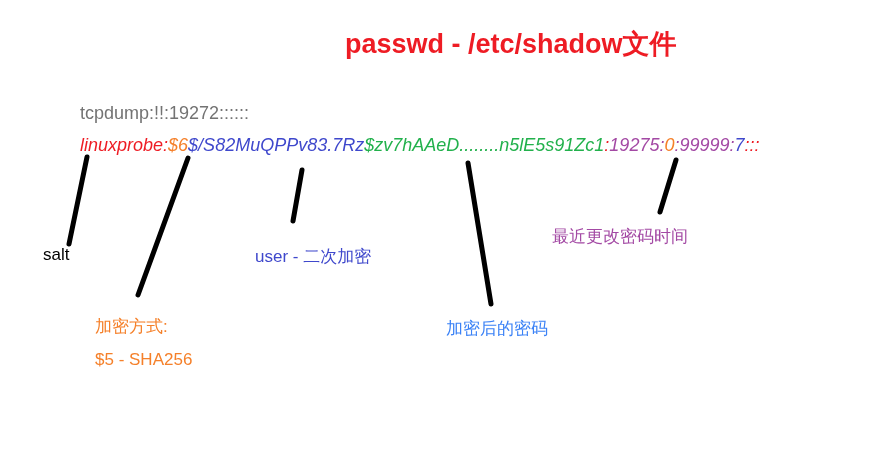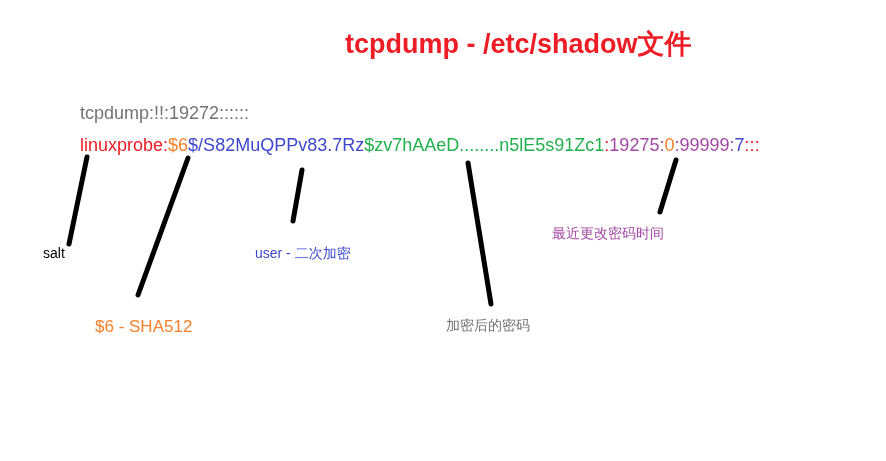--- a/index.html
+++ b/index.html
@@ -1,38 +1,38 @@
 <!DOCTYPE html>
 <html><head>
 <meta charset="utf-8">
 <style>
   html, body { margin:0; padding:0; background:#ffffff; }
   body { width:886px; height:461px; position:relative; overflow:hidden;
          font-family:"Liberation Sans","DejaVu Sans",sans-serif; }
   .abs { position:absolute; white-space:nowrap; }
   #title { left:345px; top:26px; font-size:27px; font-weight:bold; color:#ee1c24; }
   #line1 { left:80px; top:103px; font-size:18px; color:#737373; }
-  #line2 { left:80px; top:135px; font-size:18px; }
+  #line2 { left:80px; top:135px; font-size:18px;font-style:italic; }
   .c-red { color:#ee1c24; }
   .c-orange { color:#f5802a; }
   .c-blue { color:#3f48cc; }
   .c-green { color:#22b14c; }
   .c-purple { color:#a349a4; }
-  .lbl { font-size:14px;text-align:right; }
+  .lbl { font-size:17px;text-align:right; }
   #lbl-user { left:43px; top:245px; color:#000000; }
   #lbl-salt { left:255px; top:245px; color:#3f48cc; }
   #lbl-chg { left:552px; top:225px; color:#a349a4; }
-  #lbl-enc { left:446px; top:317px; color:#737373; }
+  #lbl-enc { left:446px; top:317px; color:#3b82f6; }
   #methods { left:95px; top:310px; color:#f5802a; font-size:17px; line-height:33px; }
   svg#lines { position:absolute; left:0; top:0; }
 </style>
 </head>
 <body>
 
-<div id="title" class="abs">tcpdump - /etc/shadow文件</div>
+<div id="title" class="abs">passwd - /etc/shadow文件</div>
 
 <div id="line1" class="abs">tcpdump:!!:19272::::::</div>
 
 <div id="line2" class="abs"><span class="c-red">linuxprobe</span><span class="c-red">:</span><span class="c-orange">$6</span><span class="c-blue">$/S82MuQPPv83.7Rz</span><span class="c-green">$zv7hAAeD........n5lE5s91Zc1</span><span class="c-red">:</span><span class="c-purple">19275</span><span class="c-purple">:</span><span class="c-orange">0</span><span class="c-purple">:</span><span class="c-purple">99999</span><span class="c-purple">:</span><span class="c-blue">7</span><span class="c-red">:::</span></div>
 
 <svg id="lines" width="886" height="461">
   <g stroke="#000" stroke-width="5" stroke-linecap="round">
     <line x1="87" y1="157" x2="69" y2="244"></line>
     <line x1="188" y1="158" x2="138" y2="295"></line>
     <line x1="302" y1="170" x2="293" y2="221"></line>
@@ -40,14 +40,15 @@
     <line x1="676" y1="160" x2="660" y2="212"></line>
   </g>
 </svg>
 
 <div id="lbl-user" class="abs lbl">salt</div>
 <div id="lbl-salt" class="abs lbl">user - 二次加密</div>
 <div id="lbl-chg" class="abs lbl">最近更改密码时间</div>
 <div id="lbl-enc" class="abs lbl">加密后的密码</div>
 
 <div id="methods" class="abs">
-  <div>$6 - SHA512</div>
+  <div>加密方式:</div>
+  <div>$5 - SHA256</div>
 </div>
 
 </body></html>

